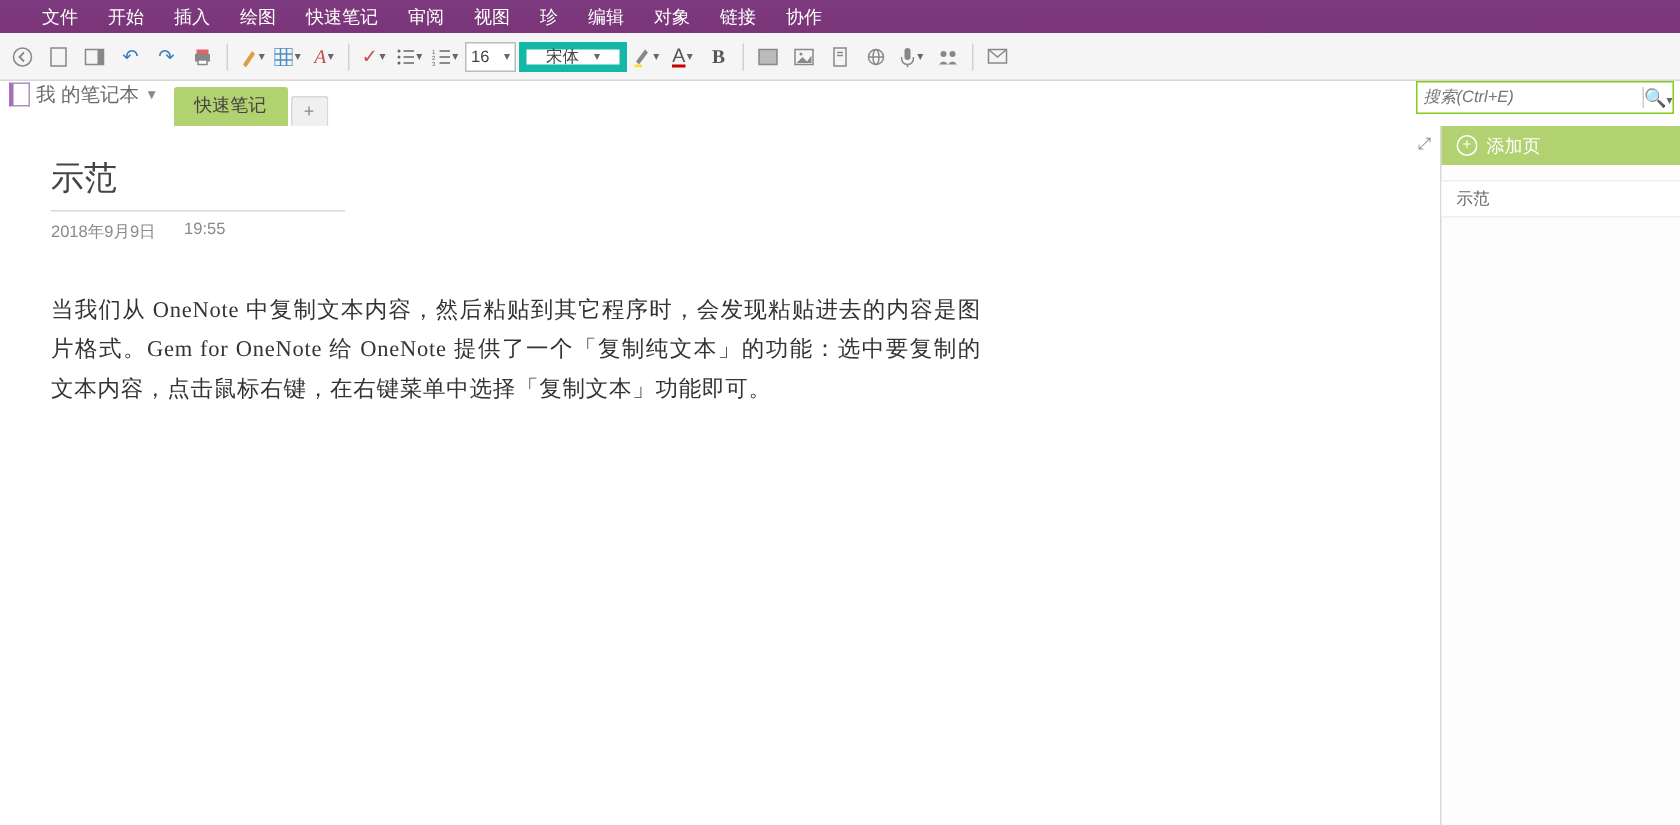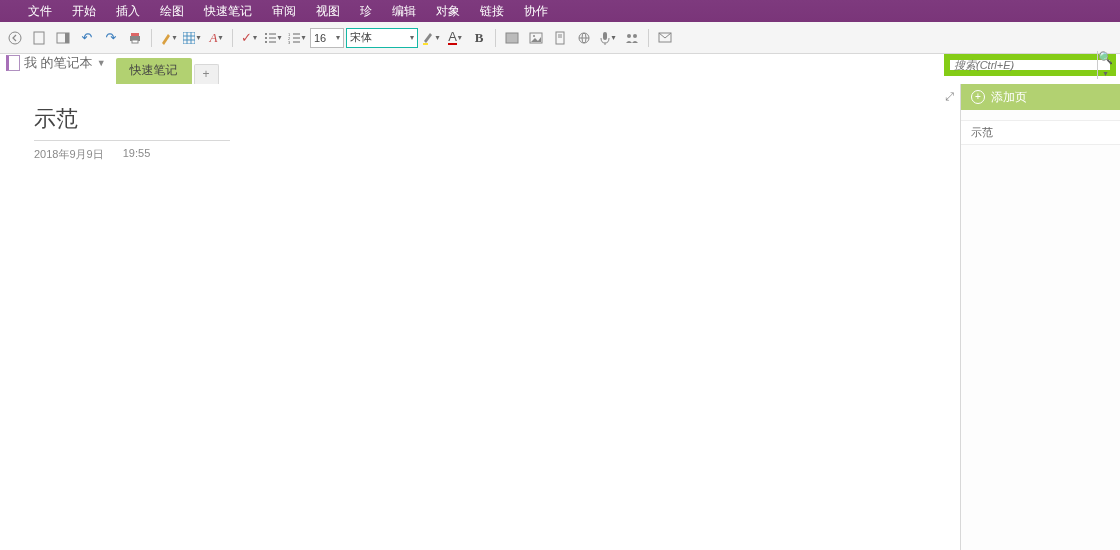--- a/index.html
+++ b/index.html
@@ -7,35 +7,35 @@
 
 
 .menubar { height: 22px; background: linear-gradient(to bottom, #7e3a7e 0%, #7a3579 100%); display: flex; align-items: center; padding-left: 18px; color: #fff; font-size: 12px; }
 .menubar .menu-item { padding: 0 10px; line-height: 22px; cursor: default; }
 
 
 .toolbar { height: 32px; background: #f5f5f5; border-bottom: 1px solid #d8d8d8; display: flex; align-items: center; padding: 0 4px; gap: 2px; }
 .tool-btn { width: 22px; height: 22px; display: flex; align-items: center; justify-content: center; font-size: 13px; color: #555; }
 .sep { width: 1px; height: 18px; background: #d0d0d0; margin: 0 3px; }
 .font-size-box { width: 34px; height: 20px; border: 1px solid #bbb; font-size: 11px; padding: 0 3px; display: flex; align-items: center; background: #fff; justify-content: space-between; color: #444; }
-.font-name-box { width: 72px; height: 20px; border: 1px solid #14b8a6; font-size: 11px; padding: 0 3px; display: flex; align-items: center; background: #fff; justify-content: space-between; color: #444; }
+.font-name-box { width: 72px; height: 20px; border: 5px solid #14b8a6; font-size: 11px; padding: 0 13px; display: flex; align-items: center; background: #fff; justify-content: space-between; color: #444; }
 .caret-dn { font-size: 8px; color: #666; }
 .with-caret { display: flex; align-items: center; gap: 1px; }
 
 
 .subbar { height: 30px; display: flex; align-items: flex-start; }
 .notebook-area { display: flex; align-items: center; padding: 0 6px 4px 6px; gap: 4px; color: #6a6a6a; font-size: 13px; }
 .notebook-icon { width: 14px; height: 16px; border: 1px solid #b090c0; border-left: 3px solid #a770b8; }
 .notebook-caret { font-size: 9px; color: #888; }
 .tabs { display: flex; align-items: flex-end; height: 30px; margin-left: 4px; }
 .tab { padding: 4px 14px 5px 14px; font-size: 12px; border-top-left-radius: 2px; border-top-right-radius: 2px; position: relative; }
 .tab.active { background: #b2d171; color: #444; }
 .tab.add { background: #f0f0f0; border: 1px solid #d8d8d8; border-bottom: none; color: #888; padding: 2px 8px 3px 8px; margin-left: 2px; }
 .search-wrap { margin-left: auto; margin-right: 4px; margin-bottom: 2px; }
-.search-box { width: 172px; height: 22px; border: 6px solid #84cc16; display: flex; align-items: center; background: #fff; padding-left: 4px; }
+.search-box { width: 172px; height: 22px; border: 1px solid #84cc16; display: flex; align-items: center; background: #fff; padding-left: 4px; }
 .search-input { border: none; outline: none; font-size: 11px; flex: 1; color: #888; font-style: italic; background: transparent; }
 .search-icon { width: 20px; text-align: center; font-size: 12px; color: #7a3579; border-left: 1px solid #ccc; }
 
 
 .main { display: flex; height: calc(550px - 22px - 32px - 30px); }
 .canvas { flex: 1; background: #fff; position: relative; padding: 20px 0 0 34px; }
 .page-title { font-size: 22px; color: #444; font-family: "Microsoft YaHei", sans-serif; }
 .title-underline { height: 1px; width: 196px; background: #d8d8d8; margin-top: 6px; }
 .date-row { display: flex; gap: 19px; font-size: 11px; color: #8a8a8a; margin-top: 6px; }
 .body-text { margin-top: 32px; font-size: 15px; color: #333; line-height: 1.75; font-family: "SimSun", serif; width: 620px; text-align: justify; letter-spacing: 0.5px; }
@@ -231,20 +231,21 @@
 
 <div class="main">
   <div class="canvas">
     <div class="fullscreen-handle">⤢</div>
     <div class="page-title">示范</div>
     <div class="title-underline"></div>
     <div class="date-row">
       <span>2018年9月9日</span>
       <span>19:55</span>
     </div>
+    <div class="body-text">当我们从 OneNote 中复制文本内容，然后粘贴到其它程序时，会发现粘贴进去的内容是图片格式。Gem for OneNote 给 OneNote 提供了一个「复制纯文本」的功能：选中要复制的文本内容，点击鼠标右键，在右键菜单中选择「复制文本」功能即可。</div>
   </div>
 
   <div class="right-panel">
     <div class="add-page">
       <span class="add-page-plus">+</span>
       <span>添加页</span>
     </div>
     <div style="height:10px"></div>
     <div class="page-list">
       <div class="page-item active">示范</div>

